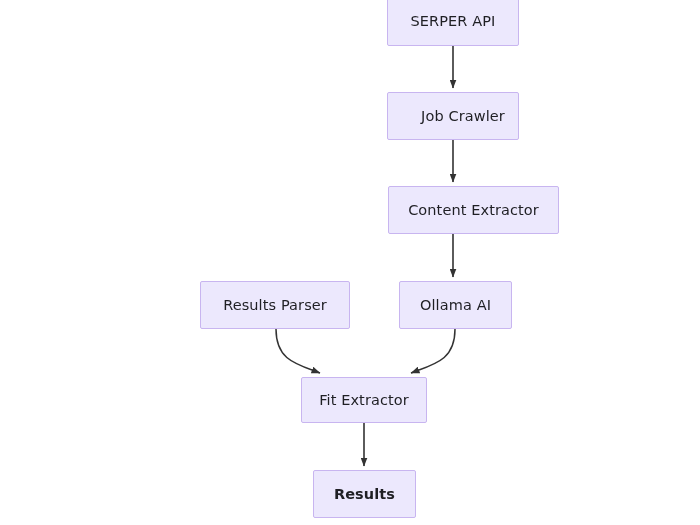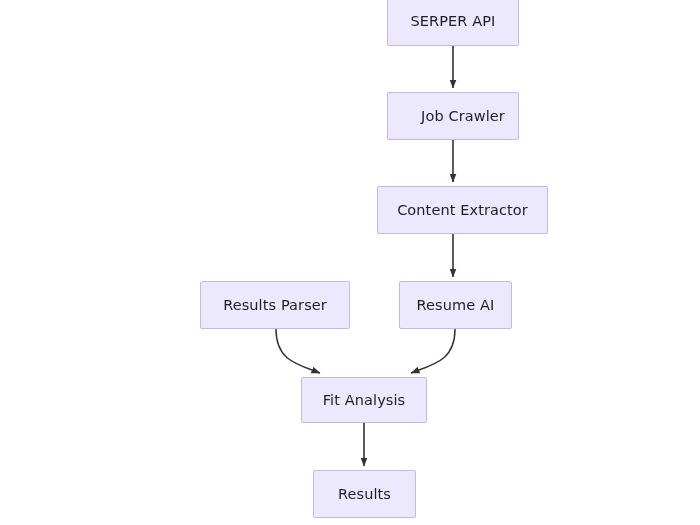--- a/index.html
+++ b/index.html
@@ -73,33 +73,33 @@
   </svg>
 
   <div class="node" style="left:387px; top:-14px; width:132px; height:60px; padding-top:10px;">
     <span class="node-label">SERPER API</span>
   </div>
 
   <div class="node" style="left:387px; top:92px; width:132px; height:48px;padding-left:20px;">
     <span class="node-label">Job Crawler</span>
   </div>
 
-  <div class="node" style="left:377px; top:186px; width:171px; height:48px;">
+  <div class="node" style="left:388px; top:186px; width:171px; height:48px;">
     <span class="node-label">Content Extractor</span>
   </div>
 
   <div class="node" style="left:200px; top:281px; width:150px; height:48px;">
     <span class="node-label">Results Parser</span>
   </div>
 
   <div class="node" style="left:399px; top:281px; width:113px; height:48px;">
-    <span class="node-label">Resume AI</span>
+    <span class="node-label">Ollama AI</span>
   </div>
 
   <div class="node" style="left:301px; top:377px; width:126px; height:46px;">
-    <span class="node-label">Fit Analysis</span>
+    <span class="node-label">Fit Extractor</span>
   </div>
 
-  <div class="node" style="left:313px; top:470px; width:103px; height:48px;">
+  <div class="node" style="left:313px; top:470px; width:103px; height:48px;font-weight:bold;">
     <span class="node-label">Results</span>
   </div>
 
 </div>
 
 </body></html>

